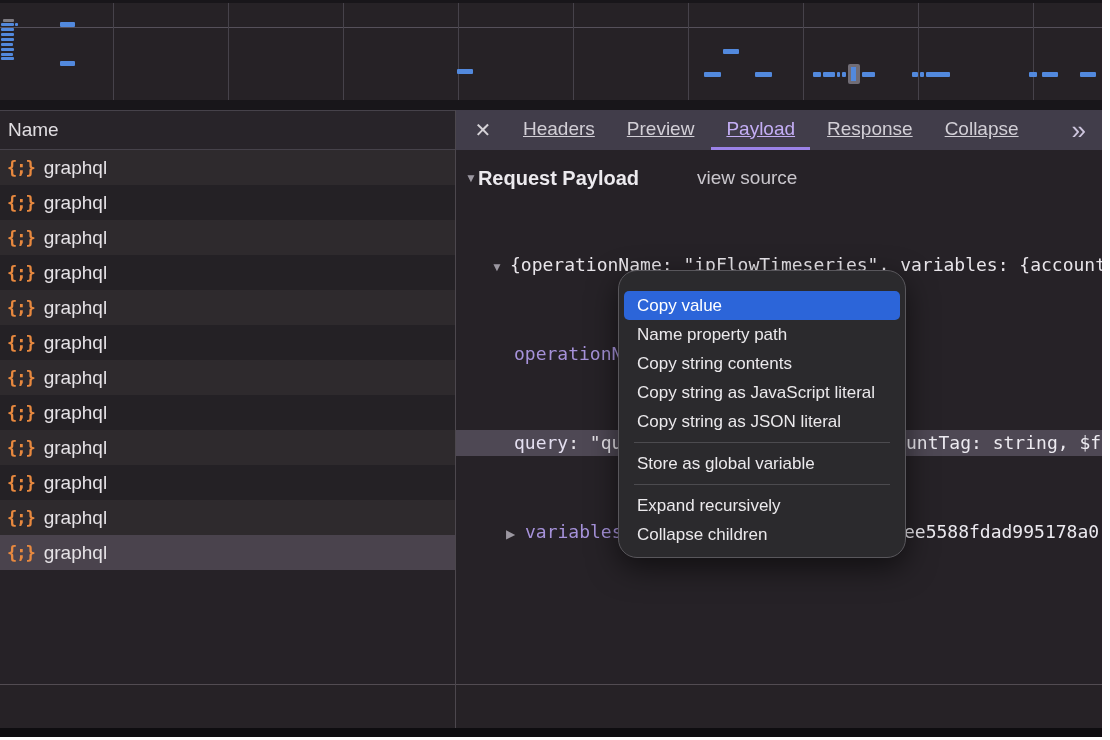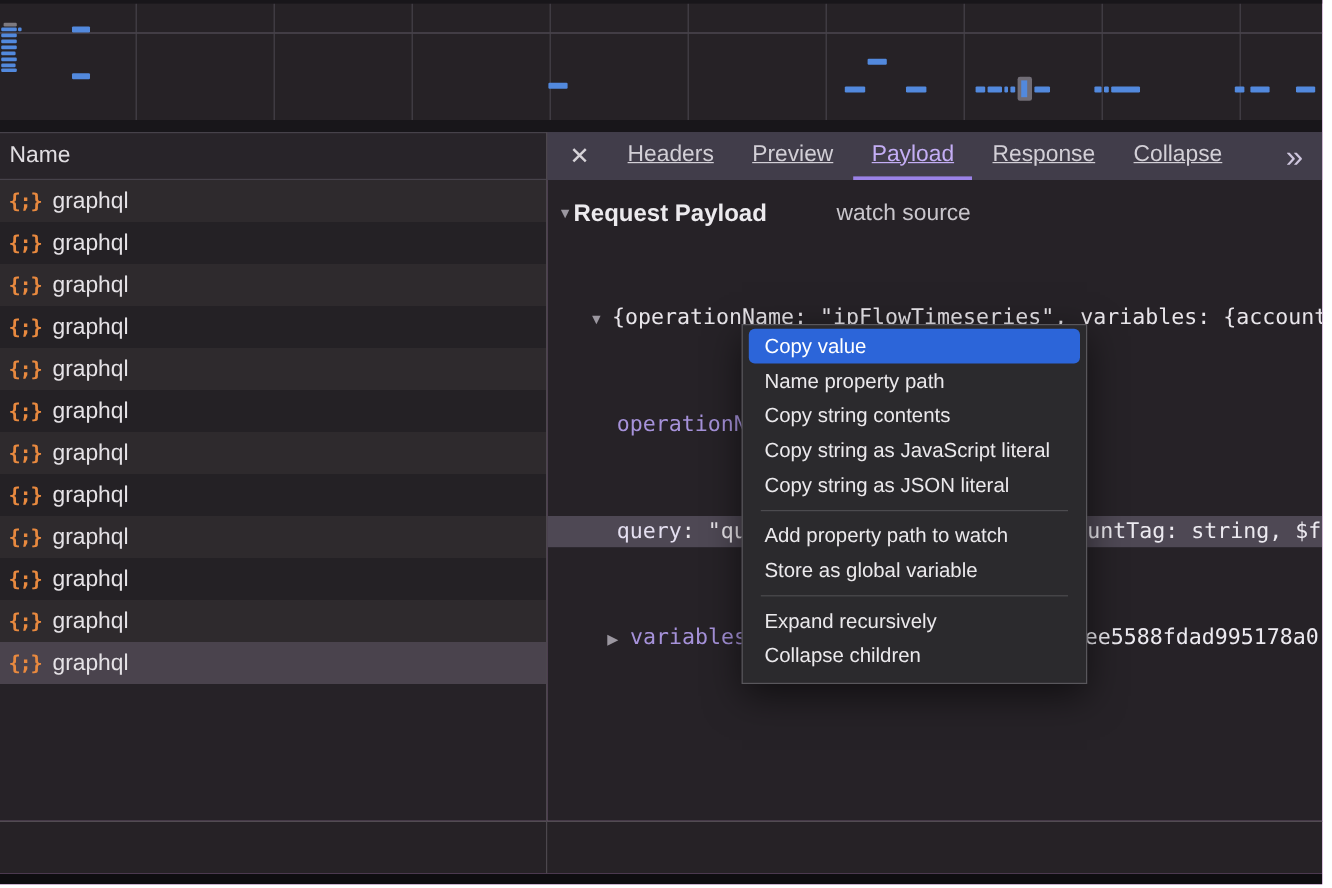--- a/index.html
+++ b/index.html
@@ -116,22 +116,22 @@
     position:absolute; left:0; top:684px; width:1102px; height:44px;
     background:#262226; border-top:1px solid #524c52;
   }
   .bottom-bar {
     position:absolute; left:0; top:728px; width:1102px; height:9px; background:#0e0d10;
   }
 
   
   .context-menu {
     position:absolute; left:618px; top:270px; width:288px; z-index:10;
-    background:#2b2a2d; border:1px solid #59575c; border-radius:0;
-    padding:3px 0 8px 0; box-shadow:0 10px 30px rgba(0,0,0,0.55);
+    background:#2b2a2d; border:1px solid #59575c; border-radius:19px;
+    padding:20px 0 8px 0; box-shadow:0 10px 30px rgba(0,0,0,0.55);
     font-size:17px; color:#ebe9ec;
   }
   .menu-item {
     height:29px; line-height:29px; padding-left:18px; cursor:pointer; white-space:nowrap;
   }
   .menu-item.highlighted {
     background:#2c65d9; color:#ffffff; margin:0 5px; padding-left:13px; border-radius:5px;
   }
   .menu-separator { height:1px; background:#4c4b4f; margin:6px 15px; }
 </style>
@@ -264,21 +264,21 @@
       </div>
       <div class="more-tabs">
         <span>»</span>
       </div>
     </div>
 
     <div class="payload-section">
       <div class="section-title-row">
         <span class="tri title-tri">▼</span>
         <span>Request Payload</span>
-        <span class="view-source">watch source</span>
+        <span class="view-source">view source</span>
       </div>
 
       <div class="payload-tree">
         <div class="tree-row row-preview"><span class="arrow">▼</span><span>{operationName: "ipFlowTimeseries", variables: {account</span></div>
 
         <div class="tree-row row-op"><span class="pkey">operationName</span><span>: </span><span class="pstring">"ipFlowTimeseries"</span></div>
 
         <div class="tree-row row-query"><span class="pkey-selected">query</span><span>: "qu</span><span class="val-right">untTag: string, $f</span></div>
 
         <div class="tree-row row-variables"><span class="arrow">▶</span><span class="pkey">variables</span><span class="val-right">ee5588fdad995178a0</span></div>
@@ -289,20 +289,19 @@
   <div class="footer"></div>
   <div class="bottom-bar"></div>
 
   <div class="context-menu">
     <div class="menu-item highlighted">Copy value</div>
     <div class="menu-item">Name property path</div>
     <div class="menu-item">Copy string contents</div>
     <div class="menu-item">Copy string as JavaScript literal</div>
     <div class="menu-item">Copy string as JSON literal</div>
     <div class="menu-separator"></div>
-    <div class="menu-item">Add property path to watch</div>
     <div class="menu-item">Store as global variable</div>
     <div class="menu-separator"></div>
     <div class="menu-item">Expand recursively</div>
     <div class="menu-item">Collapse children</div>
   </div>
 
 </div>
 
 </body></html>

